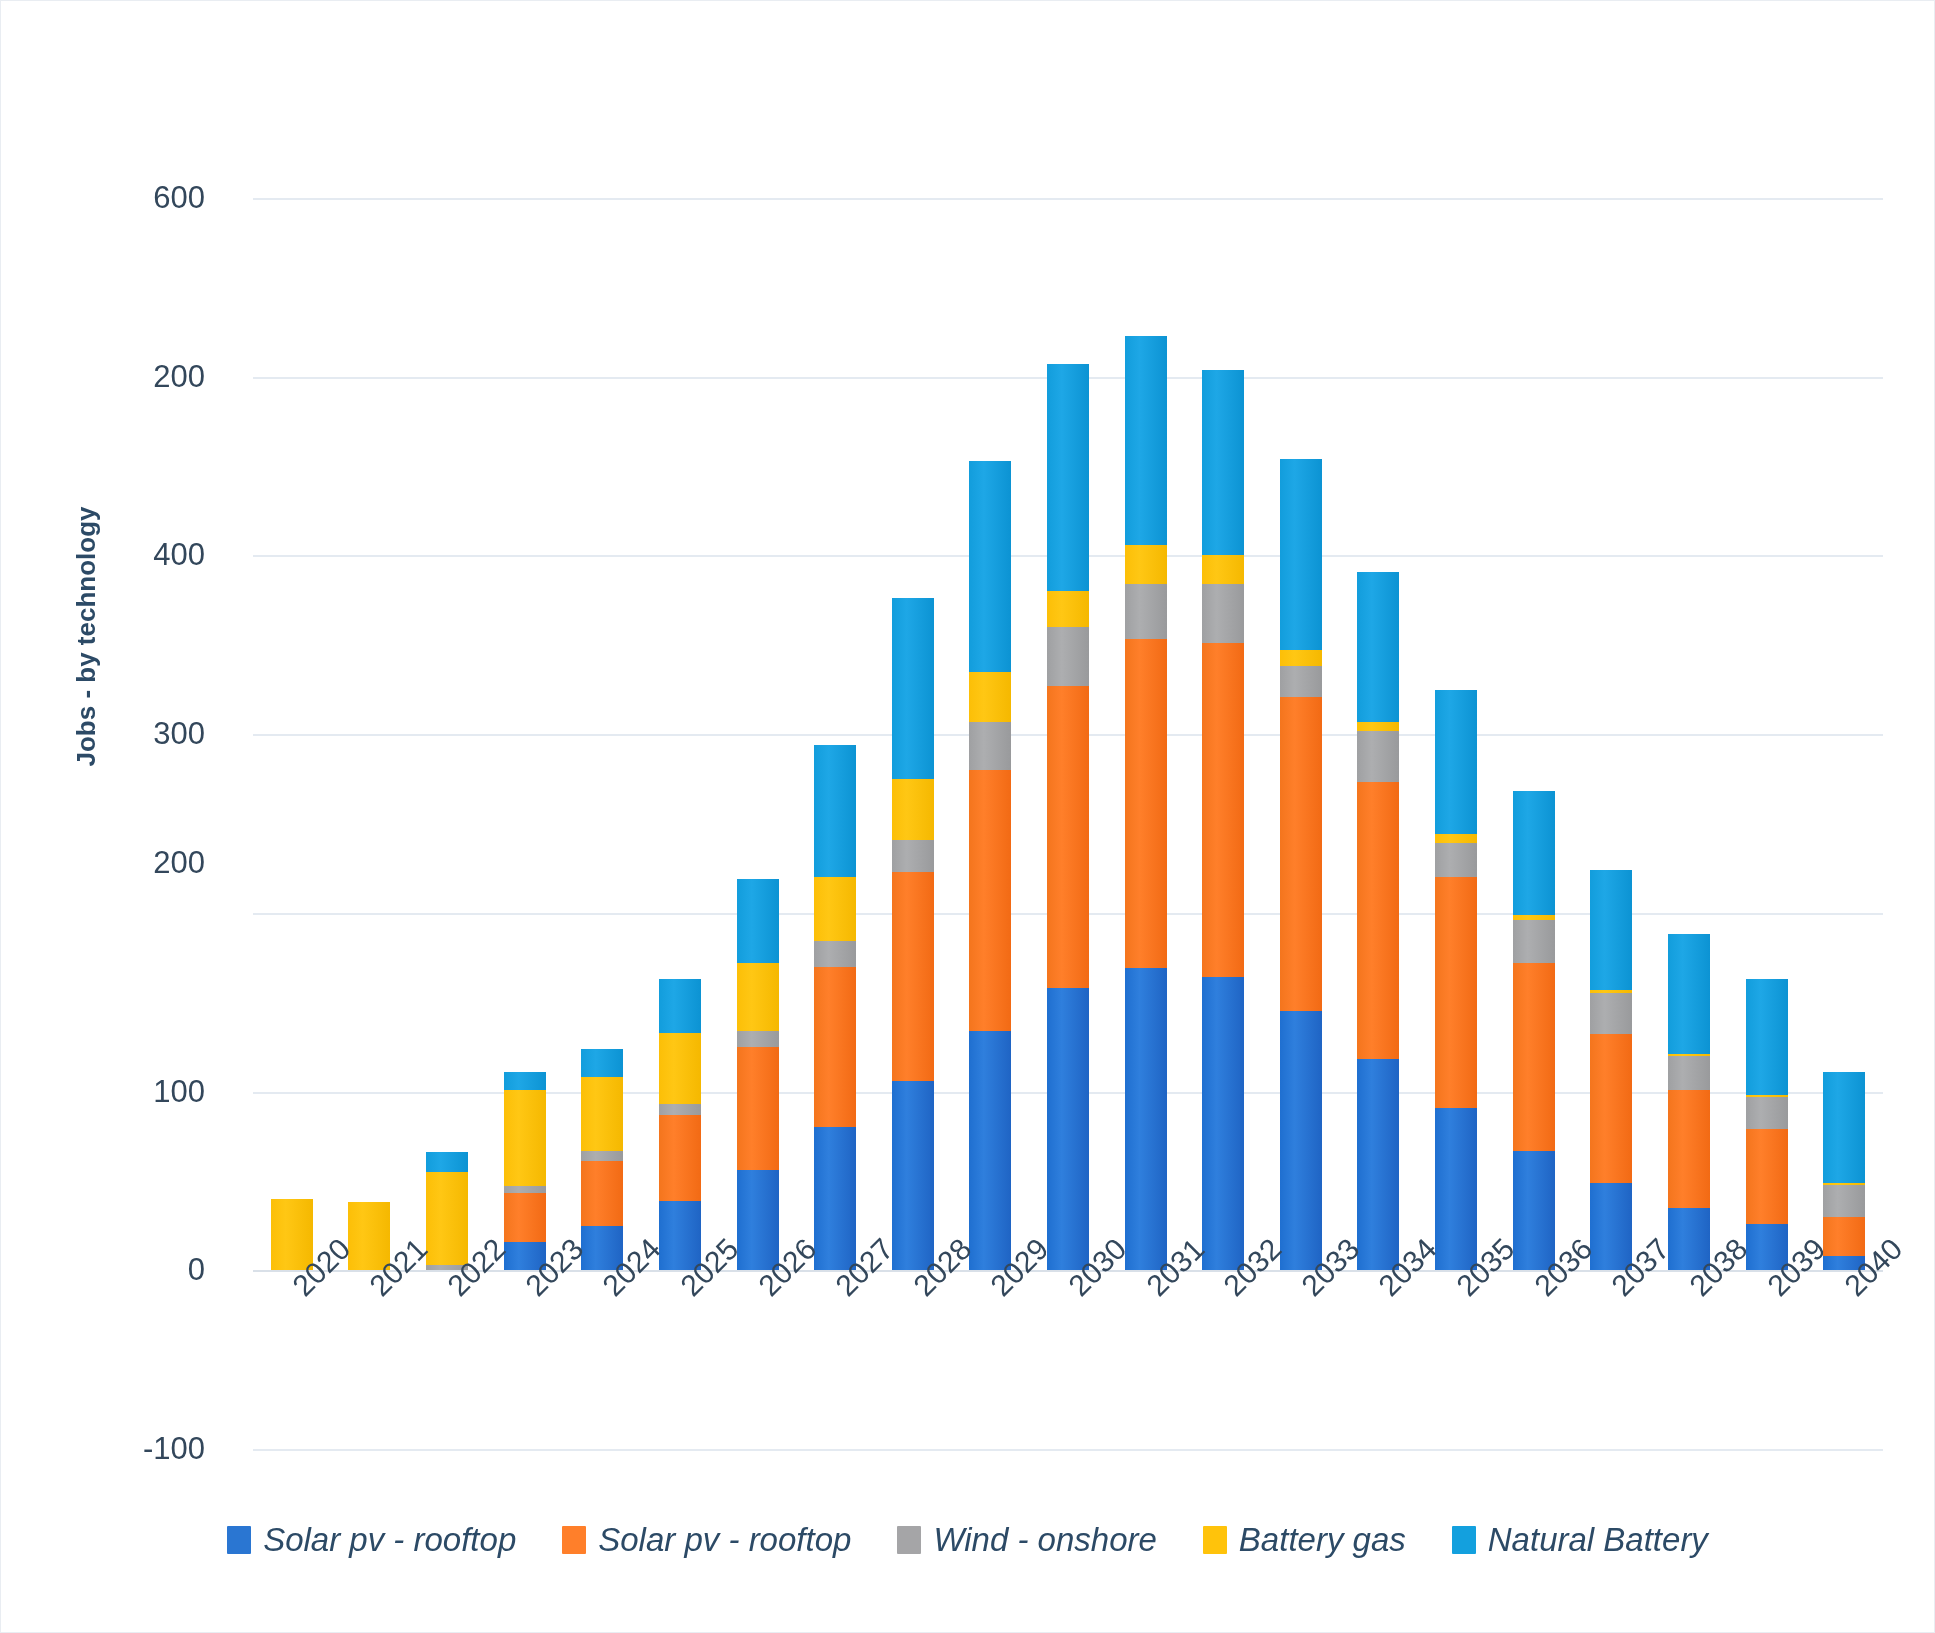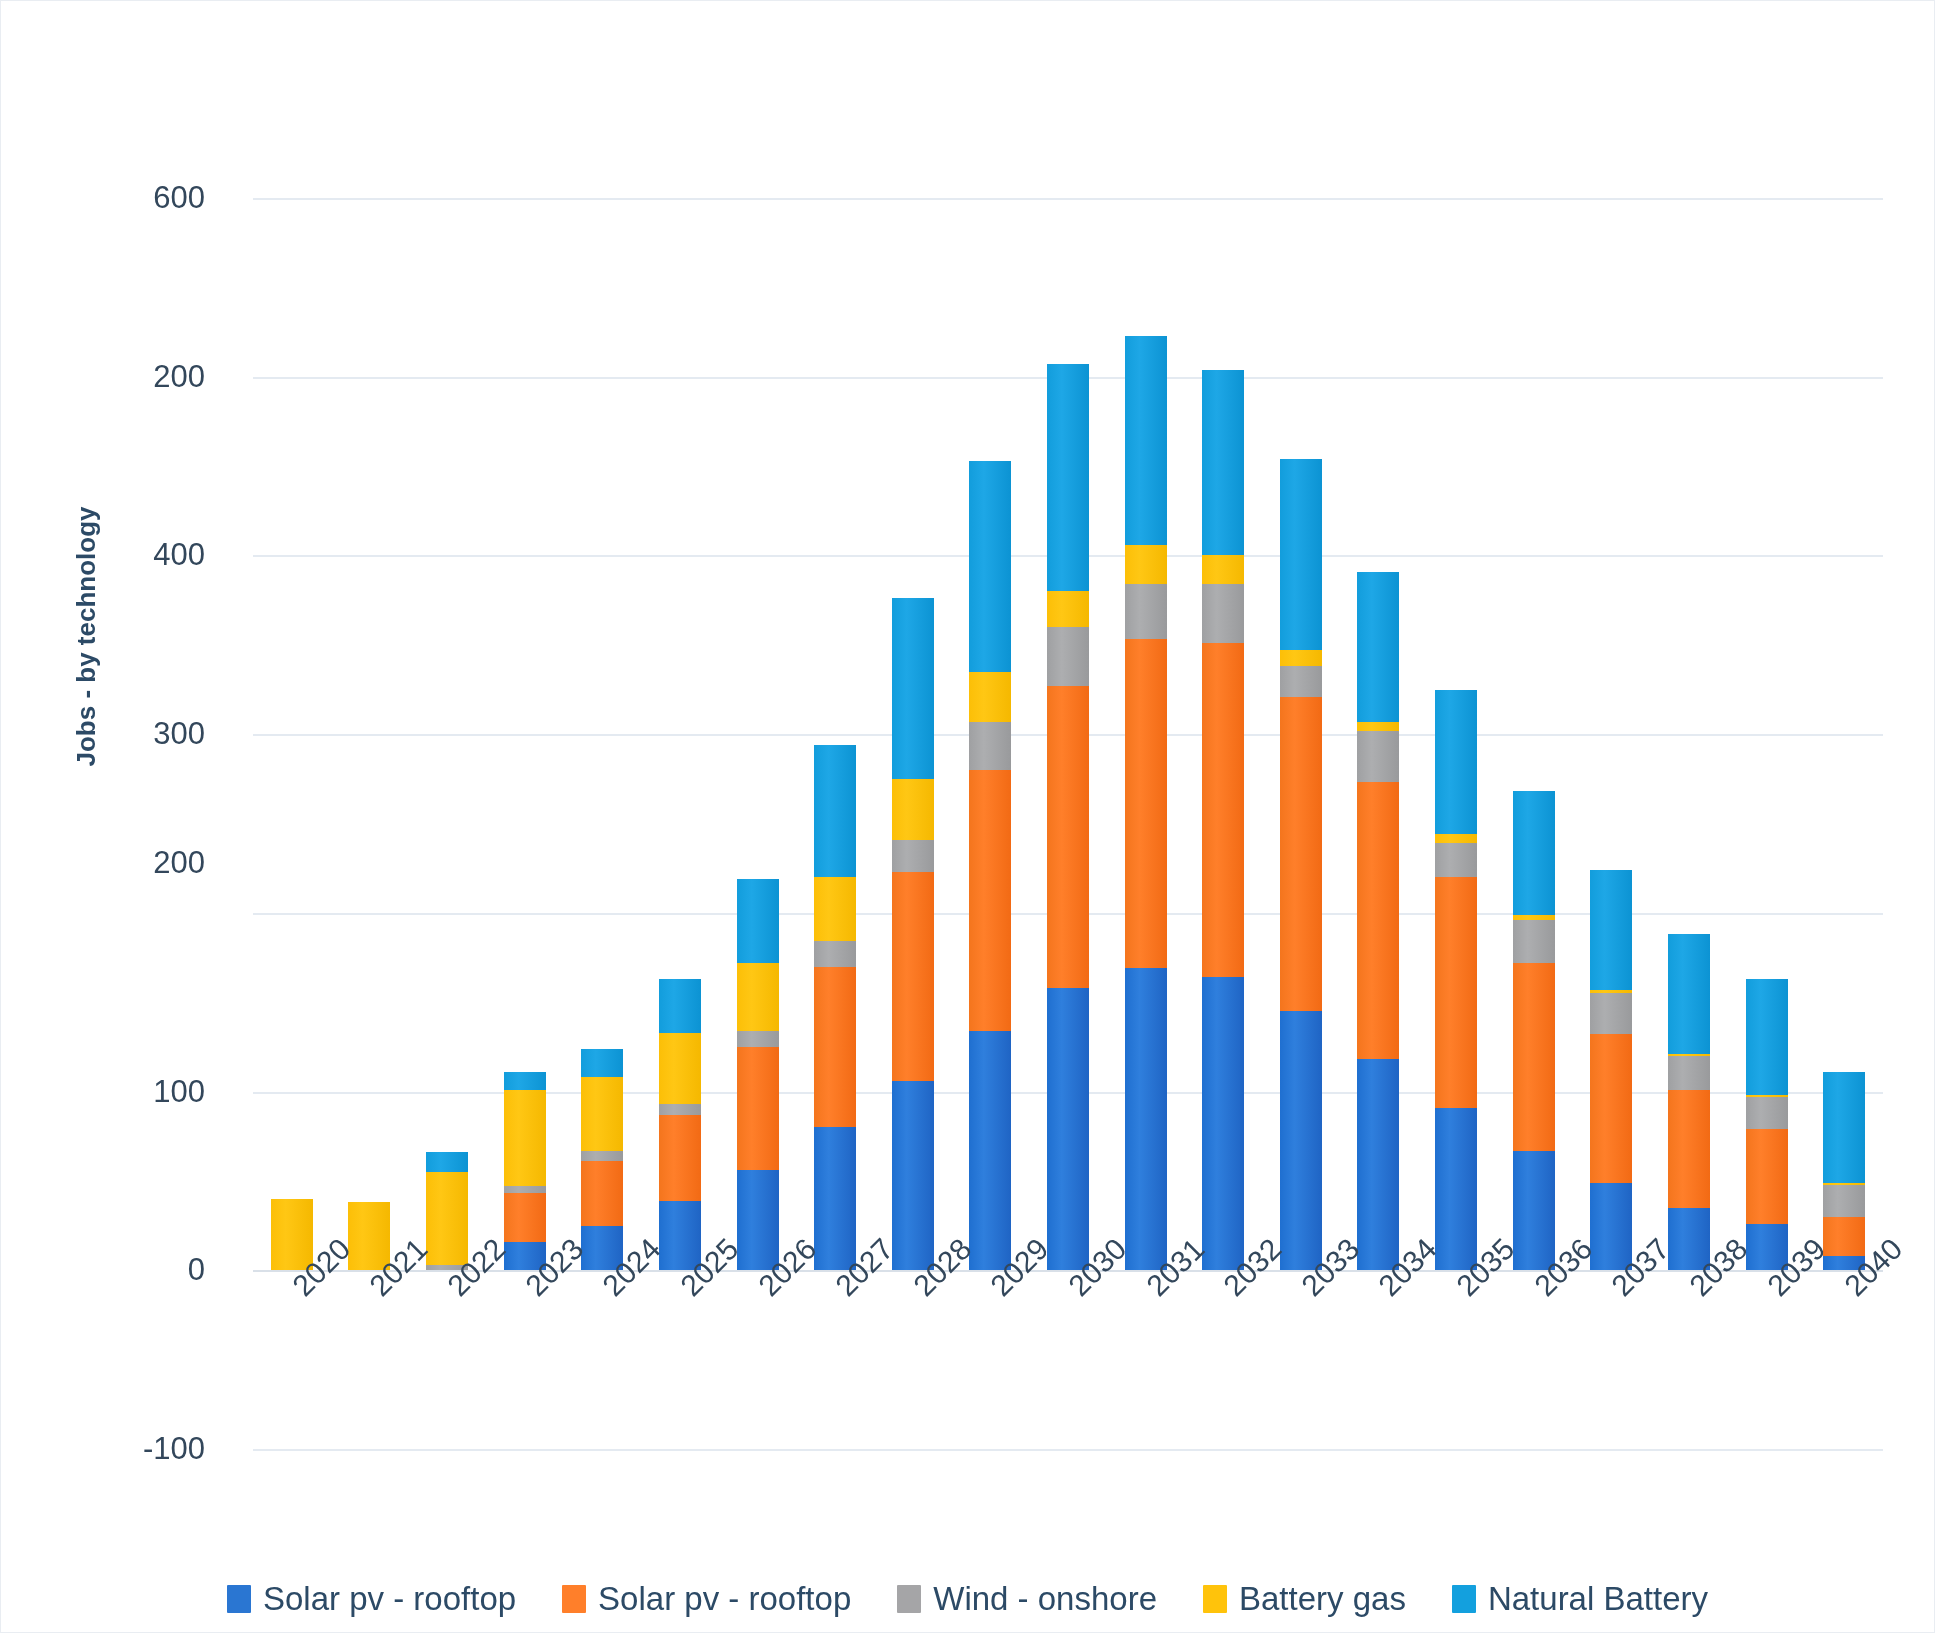--- a/index.html
+++ b/index.html
@@ -117,24 +117,25 @@
     color: #33475b;
     transform-origin: left top;
     transform: rotate(-45deg);
     white-space: nowrap;
   }
 
   
   #legend {
     position: absolute;
     left: 0; right: 0;
-    top: 1579px;
+    top: 1520px;
     display: flex;
     justify-content: center;
     gap: 46px;
+    font-style: italic;
   }
   .legend-item {
     display: flex;
     align-items: center;
     gap: 12px;
   }
   .legend-swatch {
     width: 24px; height: 28px;
     border-radius: 1px;
     flex: none;

